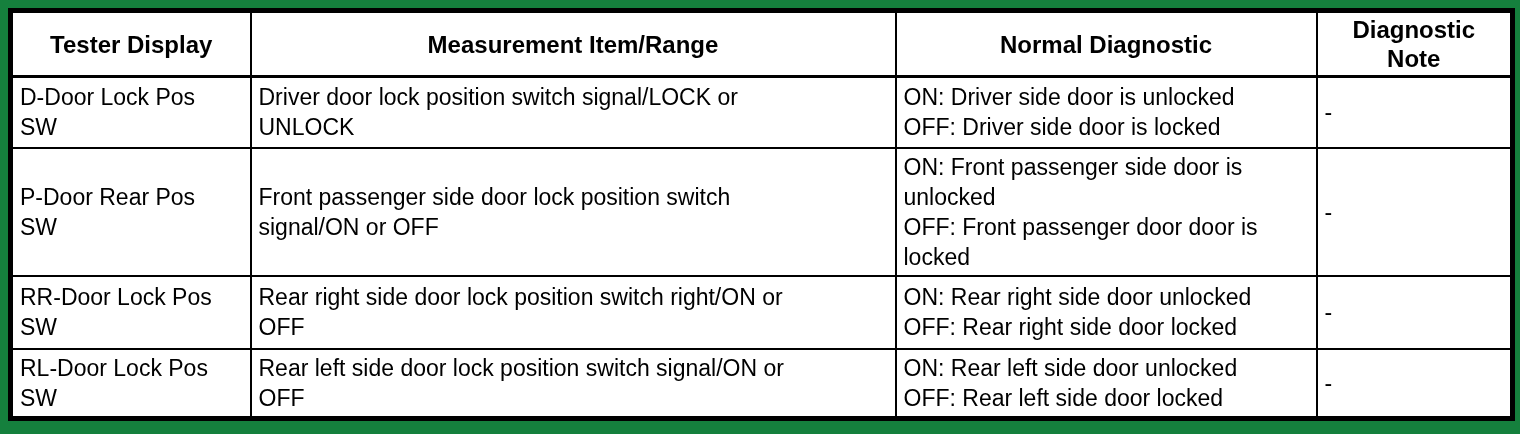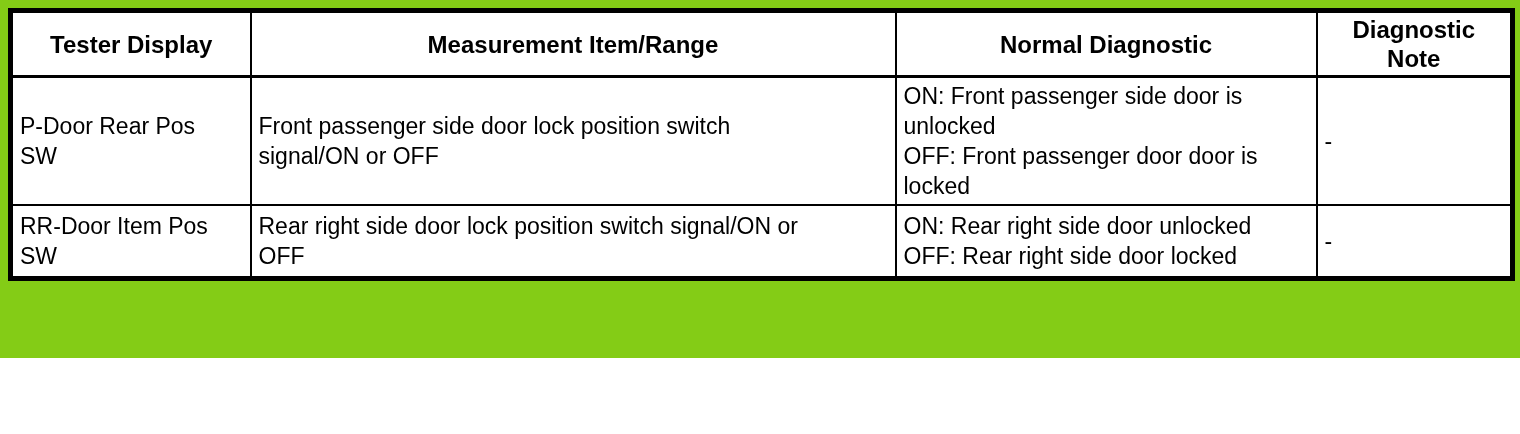--- a/index.html
+++ b/index.html
@@ -4,24 +4,24 @@
 <style>
   html, body {
     margin: 0;
     padding: 0;
     background: #ffffff;
     font-family: "Liberation Sans", sans-serif;
     color: #000000;
   }
   .page {
     width: 1520px;
-    height: 358px;
+    height: 434px;
     box-sizing: border-box;
     padding: 8px 0 0 8px;
-    background: #84cc16;
+    background: #15803d;
     overflow: hidden;
   }
   table.diag-table {
     border-collapse: collapse;
     table-layout: fixed;
     width: 1502px;
     border: 5px solid #000000;
     background: #ffffff;
   }
   col.c1 { width: 240px; }
@@ -71,35 +71,53 @@
     <thead>
       <tr>
         <th>Tester Display</th>
         <th>Measurement Item/Range</th>
         <th>Normal Diagnostic</th>
         <th>Diagnostic
 Note</th>
       </tr>
     </thead>
     <tbody>
+      <tr class="row-0">
+        <td>D-Door Lock Pos
+SW</td>
+        <td>Driver door lock position switch signal/LOCK or
+UNLOCK</td>
+        <td>ON: Driver side door is unlocked
+OFF: Driver side door is locked</td>
+        <td>-</td>
+      </tr>
       <tr class="row-1">
         <td>P-Door Rear Pos
 SW</td>
         <td>Front passenger side door lock position switch
 signal/ON or OFF</td>
         <td>ON: Front passenger side door is
 unlocked
 OFF: Front passenger door door is
 locked</td>
         <td>-</td>
       </tr>
       <tr class="row-2">
-        <td>RR-Door Item Pos
+        <td>RR-Door Lock Pos
 SW</td>
-        <td>Rear right side door lock position switch signal/ON or
+        <td>Rear right side door lock position switch right/ON or
 OFF</td>
         <td>ON: Rear right side door unlocked
 OFF: Rear right side door locked</td>
+        <td>-</td>
+      </tr>
+      <tr class="row-3">
+        <td>RL-Door Lock Pos
+SW</td>
+        <td>Rear left side door lock position switch signal/ON or
+OFF</td>
+        <td>ON: Rear left side door unlocked
+OFF: Rear left side door locked</td>
         <td>-</td>
       </tr>
     </tbody>
   </table>
 </div>
 
 </body></html>

